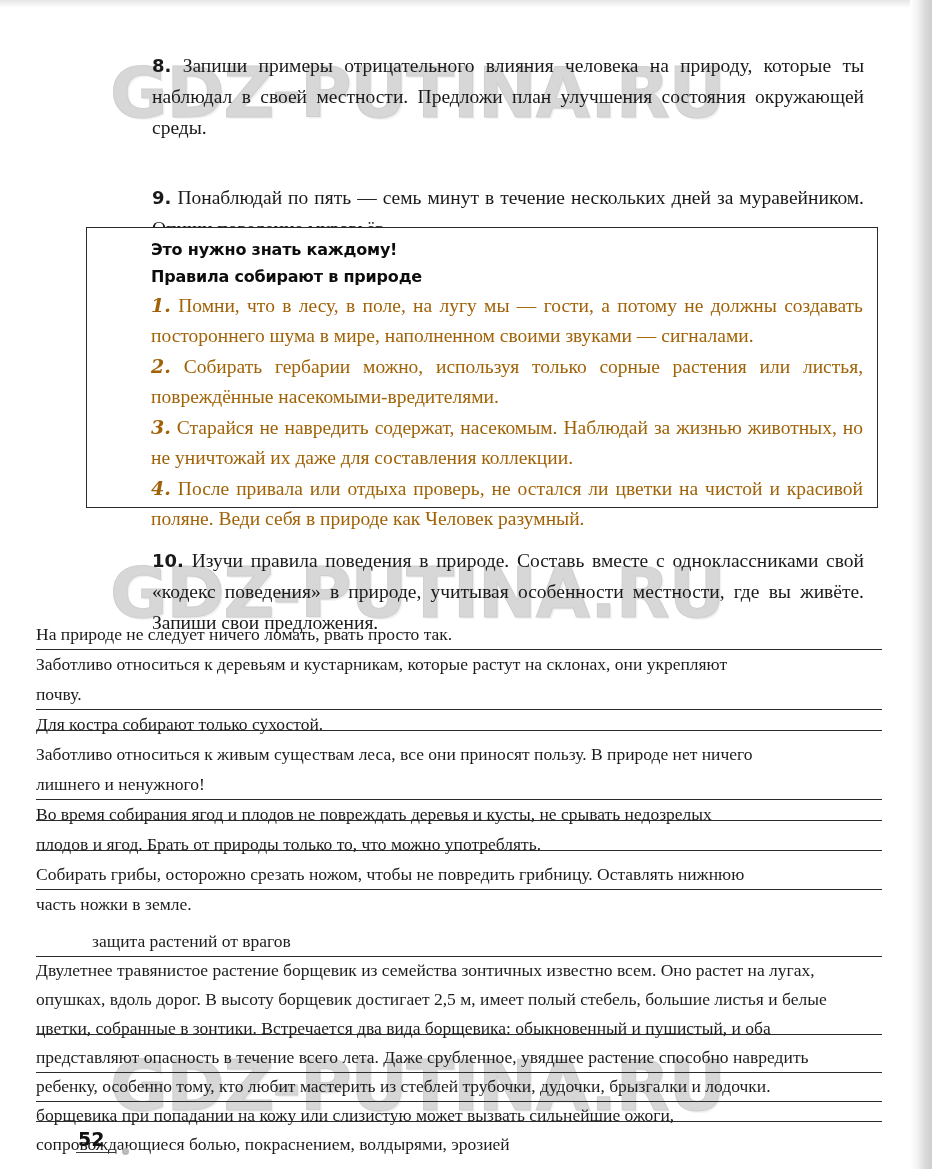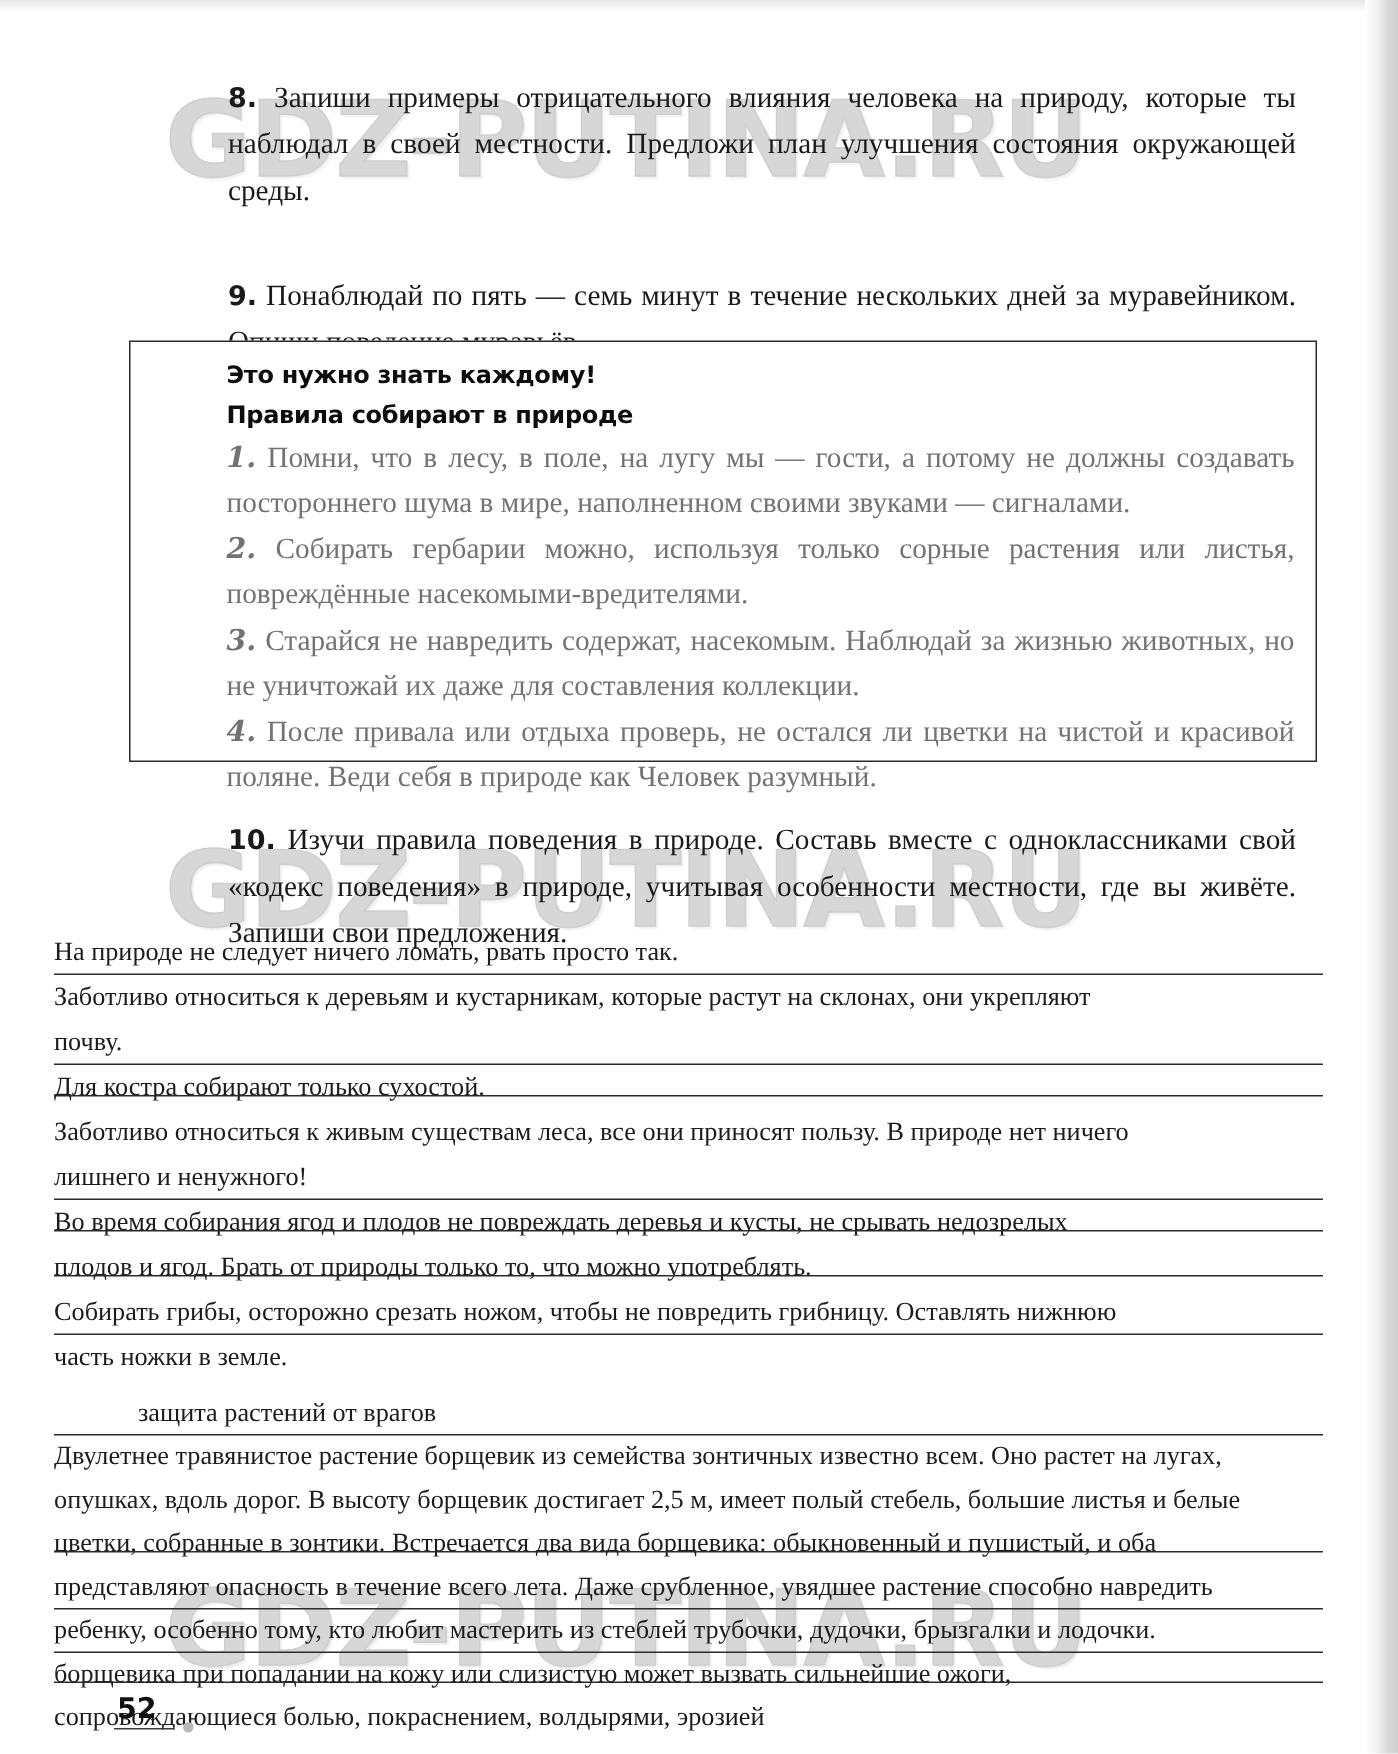--- a/index.html
+++ b/index.html
@@ -84,21 +84,21 @@
     font-size:16px;
     line-height:27px;
     color:#0d0d0d;
     letter-spacing:-0.2px;
   }
   .rule{
     font-size:19.5px;
     line-height:30px;
     text-align:justify;
     margin:0;
-    color:#737373;
+    color:#a16207;
   }
   .rule .rnum{
     font-family:"DejaVu Serif", serif;
     font-weight:bold;
     font-style:italic;
     font-size:19px;
   }
 
   
   .answer-block{position:absolute;left:36px;width:846px;}

